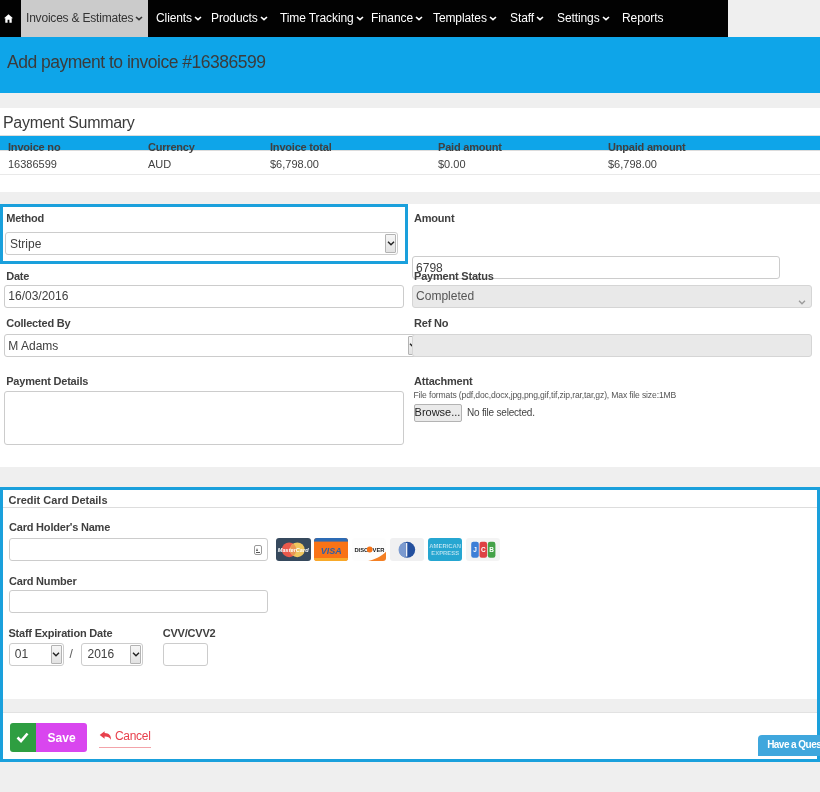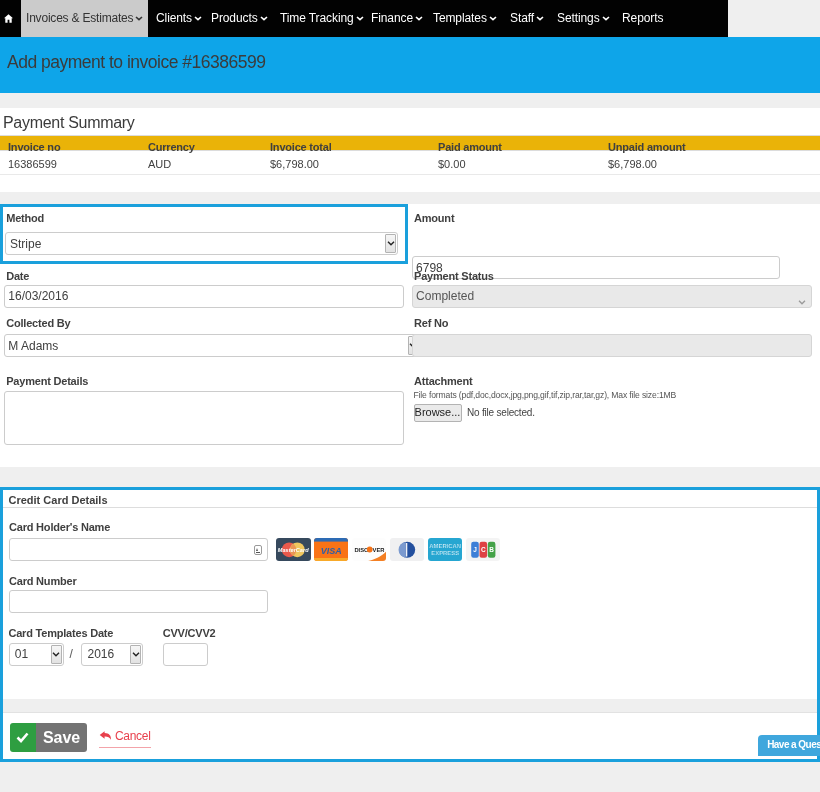--- a/index.html
+++ b/index.html
@@ -16,21 +16,21 @@
 #navactive .txt { position:absolute; left:5px; top:0; height:36.5px; display:flex; align-items:center; gap:2px;
   color:#333; font-size:12px; letter-spacing:-0.2px; white-space:nowrap; }
 
 
 #headwrap { position:absolute; left:0; top:36.5px; width:820px; height:56.5px; background:#0ea5e9; }
 #headwrap h1 { position:absolute; left:7px; top:15px; font-size:17.5px; letter-spacing:-0.5px; font-weight:400; color:#3b3b3b; }
 
 
 #panel1 { position:absolute; left:0; top:108.3px; width:820px; height:83.7px; background:#fff; }
 #panel1 h2 { position:absolute; left:3px; top:6px; font-size:16px; font-weight:400; letter-spacing:-0.3px; color:#3b3b3b; }
-#thead { position:absolute; left:0; top:26.4px; width:820px; height:16.8px; background:#eab308;
+#thead { position:absolute; left:0; top:26.4px; width:820px; height:16.8px; background:#0ea5e9;
   border-top:1px solid #dcdcdc; border-bottom:1px solid #dcdcdc; }
 .th { position:absolute; top:5.5px; font-size:11px; font-weight:700; letter-spacing:-0.2px; color:#404040; }
 #trow { position:absolute; left:0; top:43.2px; width:820px; height:24px; border-bottom:1px solid #e9e9e9; }
 .td { position:absolute; top:7px; font-size:11px; color:#404040; }
 .c1 { left:8px; } .c2 { left:148px; } .c3 { left:270px; } .c4 { left:438px; } .c5 { left:608px; }
 
 
 #panel2 { position:absolute; left:0; top:203.5px; width:820px; height:263.1px; background:#fff; }
 #methodbox { position:absolute; left:0; top:203.5px; width:408px; height:60px; border:3px solid #1aa0dc; }
 .lbl { position:absolute; font-size:11px; font-weight:700; letter-spacing:-0.2px; color:#404040; white-space:nowrap; }
@@ -49,22 +49,22 @@
 
 
 #panel3 { position:absolute; left:0; top:487.4px; width:820px; height:274.2px; background:#fff; border:3px solid #1aa0dc; }
 #p3head { position:absolute; left:0; top:490.4px; width:814px; height:18px; background:#fff; border-bottom:1px solid #ddd; margin-left:3px; }
 #p3head span { position:absolute; left:5.5px; top:3.5px; font-size:11px; font-weight:700; color:#404040; }
 #p3gray { position:absolute; left:3px; top:699px; width:814px; height:14px; background:#efefef; border-bottom:1px solid #e2e2e2; }
 
 
 #savebtn { position:absolute; left:9.8px; top:723.4px; width:77.7px; height:28.3px; border-radius:3px; overflow:hidden; }
 #savecheck { position:absolute; left:0; top:0; width:25.9px; height:28.3px; background:#2e9e41; display:flex; align-items:center; justify-content:center; }
-#savelabel { position:absolute; left:25.9px; top:0; right:0; height:28.3px; background:#737373; color:#fff;
-  font-size:16px; font-weight:700; display:flex; align-items:center; justify-content:center; }
+#savelabel { position:absolute; left:25.9px; top:0; right:0; height:28.3px; background:#d946ef; color:#fff;
+  font-size:12px; font-weight:700; display:flex; align-items:center; justify-content:center; }
 #cancel { position:absolute; left:99px; top:729px; display:flex; align-items:center; gap:3px;
   color:#e8414d; font-size:12px; letter-spacing:-0.3px; border-bottom:1px solid #f3a3a9; padding-bottom:4px; }
 #haveq { position:absolute; left:758.2px; top:734.8px; height:20.8px; background:#3fa7dd; color:#fff;
   font-size:10px; font-weight:700; letter-spacing:-0.55px; white-space:nowrap; padding:0 9px; line-height:20.8px;
   border-radius:4px 0 0 0; }
 
 
 .cc { position:absolute; top:537.8px; width:34.5px; height:23.6px; border-radius:3px; overflow:hidden; }
 </style>
 </head>
@@ -225,21 +225,21 @@
       <rect x="21.8" y="3.8" width="7.6" height="16" rx="2.2" fill="#44a248"></rect>
       <text x="9" y="14.3" font-size="6.5" font-weight="bold" fill="#fff" text-anchor="middle" font-family="Liberation Sans">J</text>
       <text x="17.3" y="14.3" font-size="6.5" font-weight="bold" fill="#fff" text-anchor="middle" font-family="Liberation Sans">C</text>
       <text x="25.6" y="14.3" font-size="6.5" font-weight="bold" fill="#fff" text-anchor="middle" font-family="Liberation Sans">B</text>
     </svg>
   </div>
 
   <div class="lbl" style="left:9px; top:574.5px;">Card Number</div>
   <div class="inp" style="left:9px; top:589.5px; width:259.3px;"></div>
 
-  <div class="lbl" style="left:8.4px; top:627px;">Card Templates Date</div>
+  <div class="lbl" style="left:8.4px; top:627px;">Staff Expiration Date</div>
   <div class="lbl" style="left:162.7px; top:627px;">CVV/CVV2</div>
   <div class="inp sel" style="left:9.3px; top:643px; width:54.7px; height:22.5px; padding-left:4.5px;">01
     <span class="arrowbtn">
         <svg width="8" height="5" viewBox="0 0 8 5">
           <path d="M1 .8l3 3 3-3" stroke="#222" stroke-width="1.4" fill="none"></path>
         </svg>
       </span>
   </div>
   <div class="abs" style="left:69.5px; top:647px; font-size:12px; color:#555;">/</div>
   <div class="inp sel" style="left:80.5px; top:643px; width:62.5px; height:22.5px; padding-left:6px;">2016

